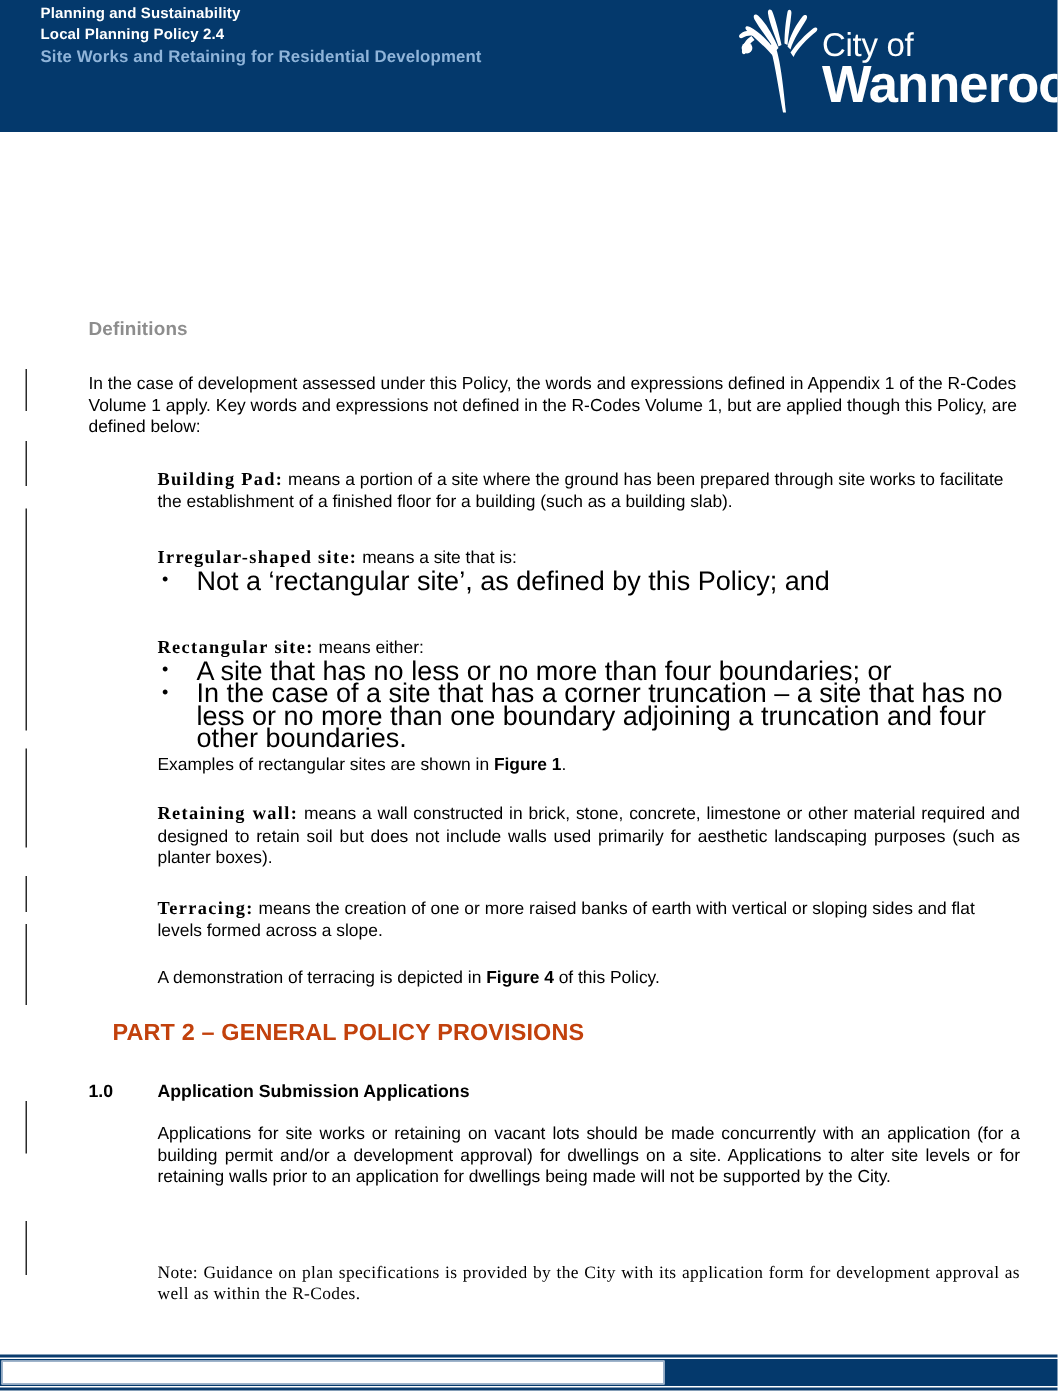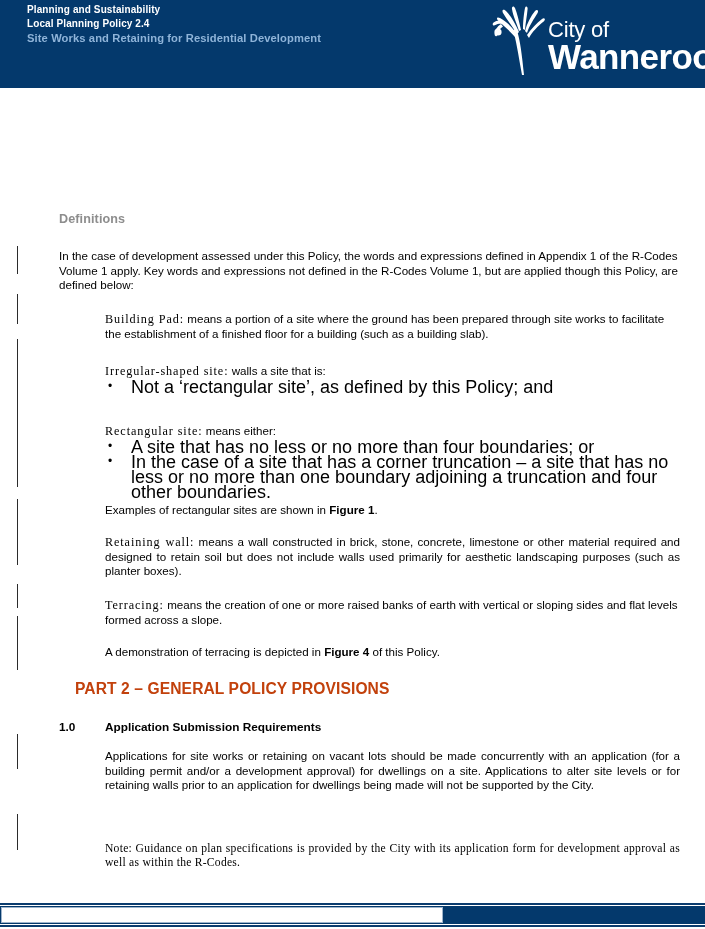--- a/index.html
+++ b/index.html
@@ -118,20 +118,21 @@
     line-height: 14.6px;
     text-align: left;
     margin: 0;
   }
   .para.justify { text-align: justify; }
 
   .term {
     font-family: "Liberation Serif", serif;
     font-size: 12.2px;
     letter-spacing: 0.9px;
+    font-weight: bold;
   }
 
   .bold { font-weight: bold; }
 
   ul.bullets {
     list-style: none;
     margin: 0;
     padding: 0;
   }
   ul.bullets li {
@@ -297,21 +298,21 @@
 
     <div class="definitions-heading">Definitions</div>
 
     <p class="blk para" id="intro-para">In the case of development assessed under this Policy, the words and expressions defined in Appendix 1 of the R-Codes Volume 1 apply. Key words and expressions not defined in the R-Codes Volume 1, but are applied though this Policy, are defined below:</p>
 
     <p class="blk para" id="def-building">
       <span class="term">Building Pad:</span><span> means a portion of a site where the ground has been prepared through site works to facilitate the establishment of a finished floor for a building (such as a building slab).</span>
     </p>
 
     <p class="blk para" id="def-irregular">
-      <span class="term">Irregular-shaped site:</span><span> walls a site that is:</span>
+      <span class="term">Irregular-shaped site:</span><span> means a site that is:</span>
     </p>
     <ul class="blk bullets" id="def-irregular-list">
       <li><span>Not a ‘rectangular site’, as defined by this Policy; and</span></li>
     </ul>
 
     <p class="blk para" id="def-rectangular">
       <span class="term">Rectangular site:</span><span> means either:</span>
     </p>
     <ul class="blk bullets" id="def-rect-list">
       <li><span>A site that has no less or no more than four boundaries; or</span></li>
@@ -331,21 +332,21 @@
     </p>
 
     <p class="blk para" id="demo-para">
       <span>A demonstration of terracing is depicted in </span><span class="bold">Figure 4</span><span> of this Policy.</span>
     </p>
 
     <div class="part-heading">PART 2 – GENERAL POLICY PROVISIONS</div>
 
     <div class="clause-row">
       <span class="clause-num">1.0</span>
-      <span class="clause-title">Application Submission Requirements</span>
+      <span class="clause-title">Application Submission Applications</span>
     </div>
 
     <p class="blk para justify" id="clause-body">Applications for site works or retaining on vacant lots should be made concurrently with an application (for a building permit and/or a development approval) for dwellings on a site. Applications to alter site levels or for retaining walls prior to an application for dwellings being made will not be supported by the City.</p>
 
     <p class="blk" id="note-para">Note: Guidance on plan specifications is provided by the City with its application form for development approval as well as within the R-Codes.</p>
 
   </div>
 </div>
 
 <div class="doc-footer">

